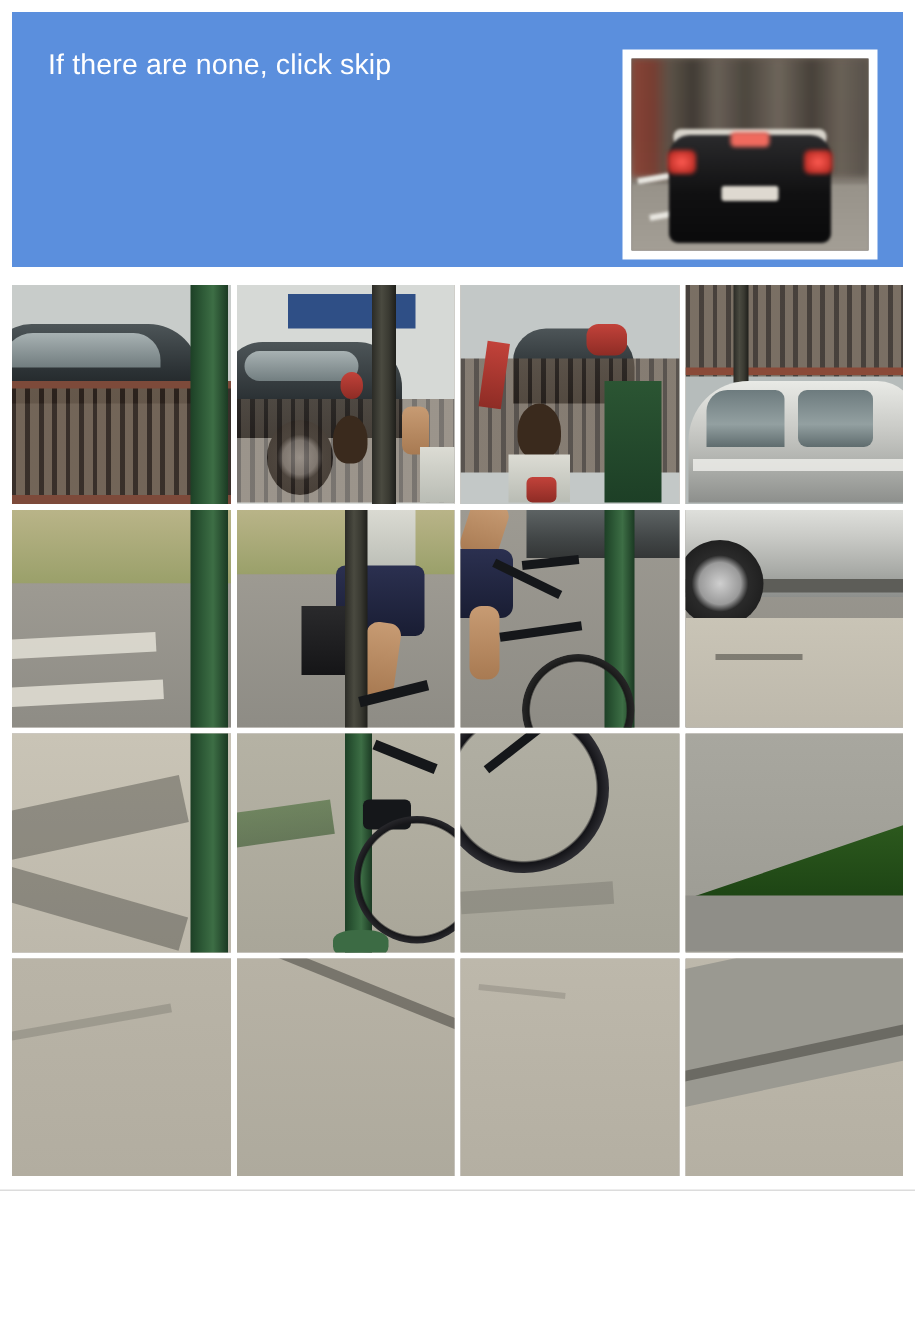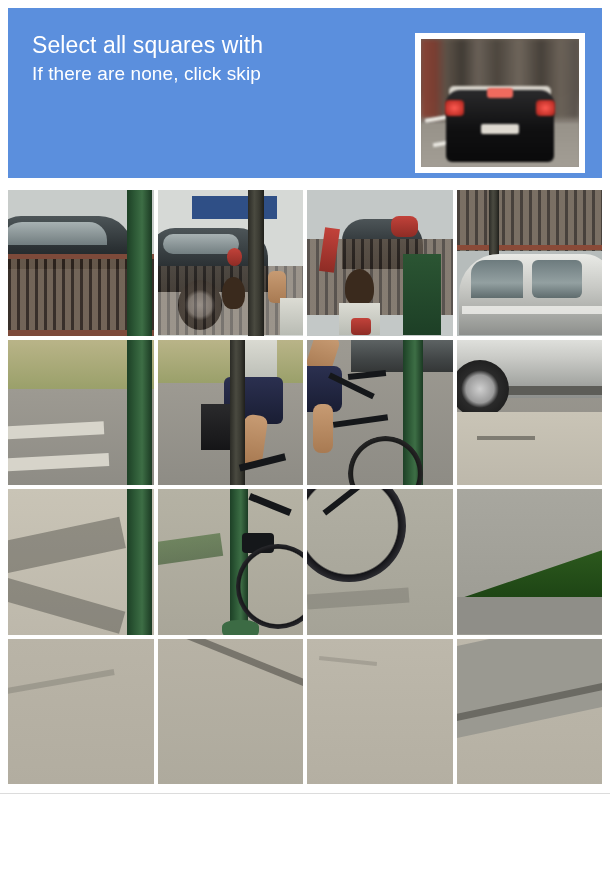--- a/index.html
+++ b/index.html
@@ -213,21 +213,20 @@
     width: 610px; height: 90px;
     background: #ffffff;
   }
 </style>
 </head>
 <body>
 
 <div id="challenge-header">
 
   <div id="header-text-block">
-    <div class="hdr-line1">Select all squares with</div>
     <div class="hdr-line3">If there are none, click skip</div>
   </div>
 
   <div id="example-thumb-frame">
     <div id="example-thumb-image">
       <div class="ex-bg"></div>
       <div class="ex-bg-trees"></div>
       <div class="ex-road"></div>
       <div class="ex-lane1"></div>
       <div class="ex-lane2"></div>

